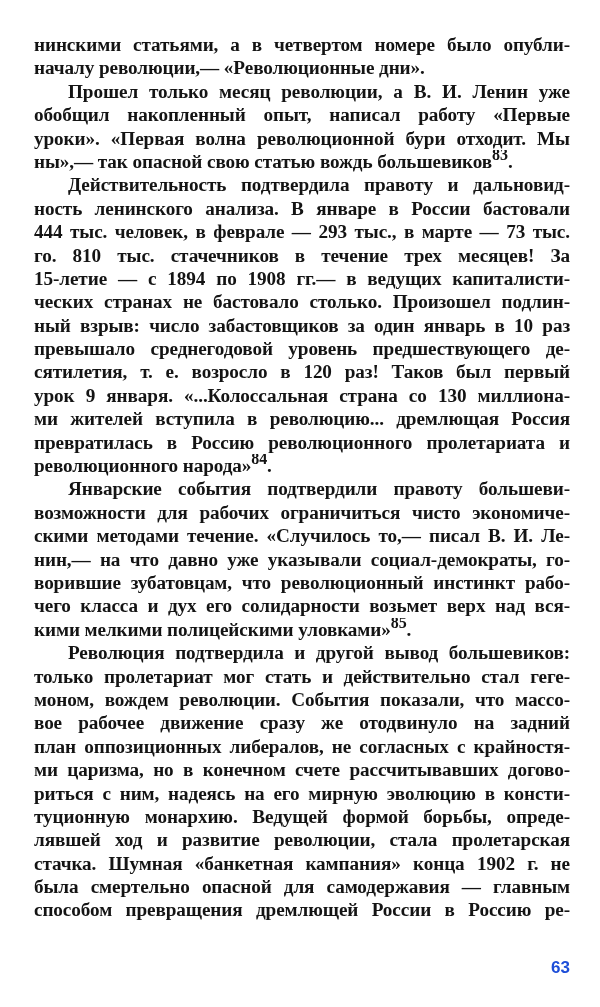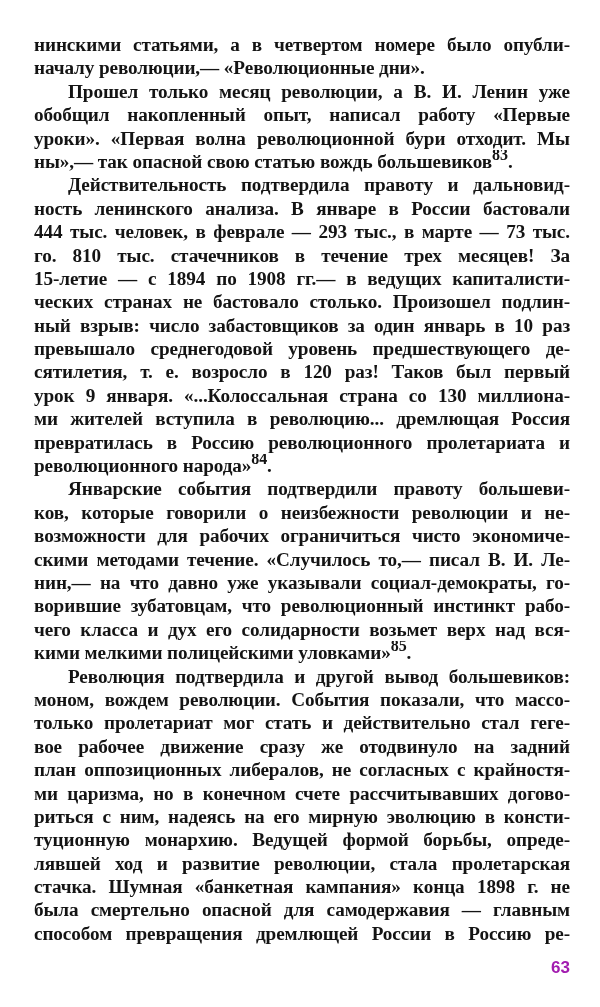--- a/index.html
+++ b/index.html
@@ -46,21 +46,21 @@
     line-height: 0;
     vertical-align: 8px;
   }
   .page-number {
     position: absolute;
     right: 30px;
     top: 958px;
     font-family: "Liberation Sans", "DejaVu Sans", sans-serif;
     font-weight: bold;
     font-size: 17px;
-    color: #a21caf;
+    color: #1d4ed8;
   }
 </style>
 </head>
 <body>
 
 <div class="page">
 
   <div>
     <span class="line">нинскими статьями, а в четвертом номере было опубли-</span>
     <span class="line last">началу революции,— «Революционные дни».</span>
@@ -84,39 +84,38 @@
     <span class="line">превышало среднегодовой уровень предшествующего де-</span>
     <span class="line">сятилетия, т. е. возросло в 120 раз! Таков был первый</span>
     <span class="line">урок 9 января. «...Колоссальная страна со 130 миллиона-</span>
     <span class="line">ми жителей вступила в революцию... дремлющая Россия</span>
     <span class="line">превратилась в Россию революционного пролетариата и</span>
     <span class="line last"><span>революционного народа»</span><sup class="fn">84</sup><span>.</span></span>
   </div>
 
   <div>
     <span class="line indent">Январские события подтвердили правоту большеви-</span>
-    <span class="line">ков, которые говорили о неизбежности революции и не-</span>
     <span class="line">возможности для рабочих ограничиться чисто экономиче-</span>
     <span class="line">скими методами течение. «Случилось то,— писал В. И. Ле-</span>
     <span class="line">нин,— на что давно уже указывали социал-демократы, го-</span>
     <span class="line">ворившие зубатовцам, что революционный инстинкт рабо-</span>
     <span class="line">чего класса и дух его солидарности возьмет верх над вся-</span>
     <span class="line last"><span>кими мелкими полицейскими уловками»</span><sup class="fn">85</sup><span>.</span></span>
   </div>
 
   <div>
     <span class="line indent">Революция подтвердила и другой вывод большевиков:</span>
+    <span class="line">только пролетариат мог стать и действительно стал геге-</span>
     <span class="line">моном, вождем революции. События показали, что массо-</span>
-    <span class="line">только пролетариат мог стать и действительно стал геге-</span>
     <span class="line">вое рабочее движение сразу же отодвинуло на задний</span>
     <span class="line">план оппозиционных либералов, не согласных с крайностя-</span>
     <span class="line">ми царизма, но в конечном счете рассчитывавших догово-</span>
     <span class="line">риться с ним, надеясь на его мирную эволюцию в консти-</span>
     <span class="line">туционную монархию. Ведущей формой борьбы, опреде-</span>
     <span class="line">лявшей ход и развитие революции, стала пролетарская</span>
-    <span class="line">стачка. Шумная «банкетная кампания» конца 1898 г. не</span>
+    <span class="line">стачка. Шумная «банкетная кампания» конца 1902 г. не</span>
     <span class="line">была смертельно опасной для самодержавия — главным</span>
     <span class="line">способом превращения дремлющей России в Россию ре-</span>
 
   </div>
 </div>
 
 <div class="page-number">63</div>
 
 </body></html>

